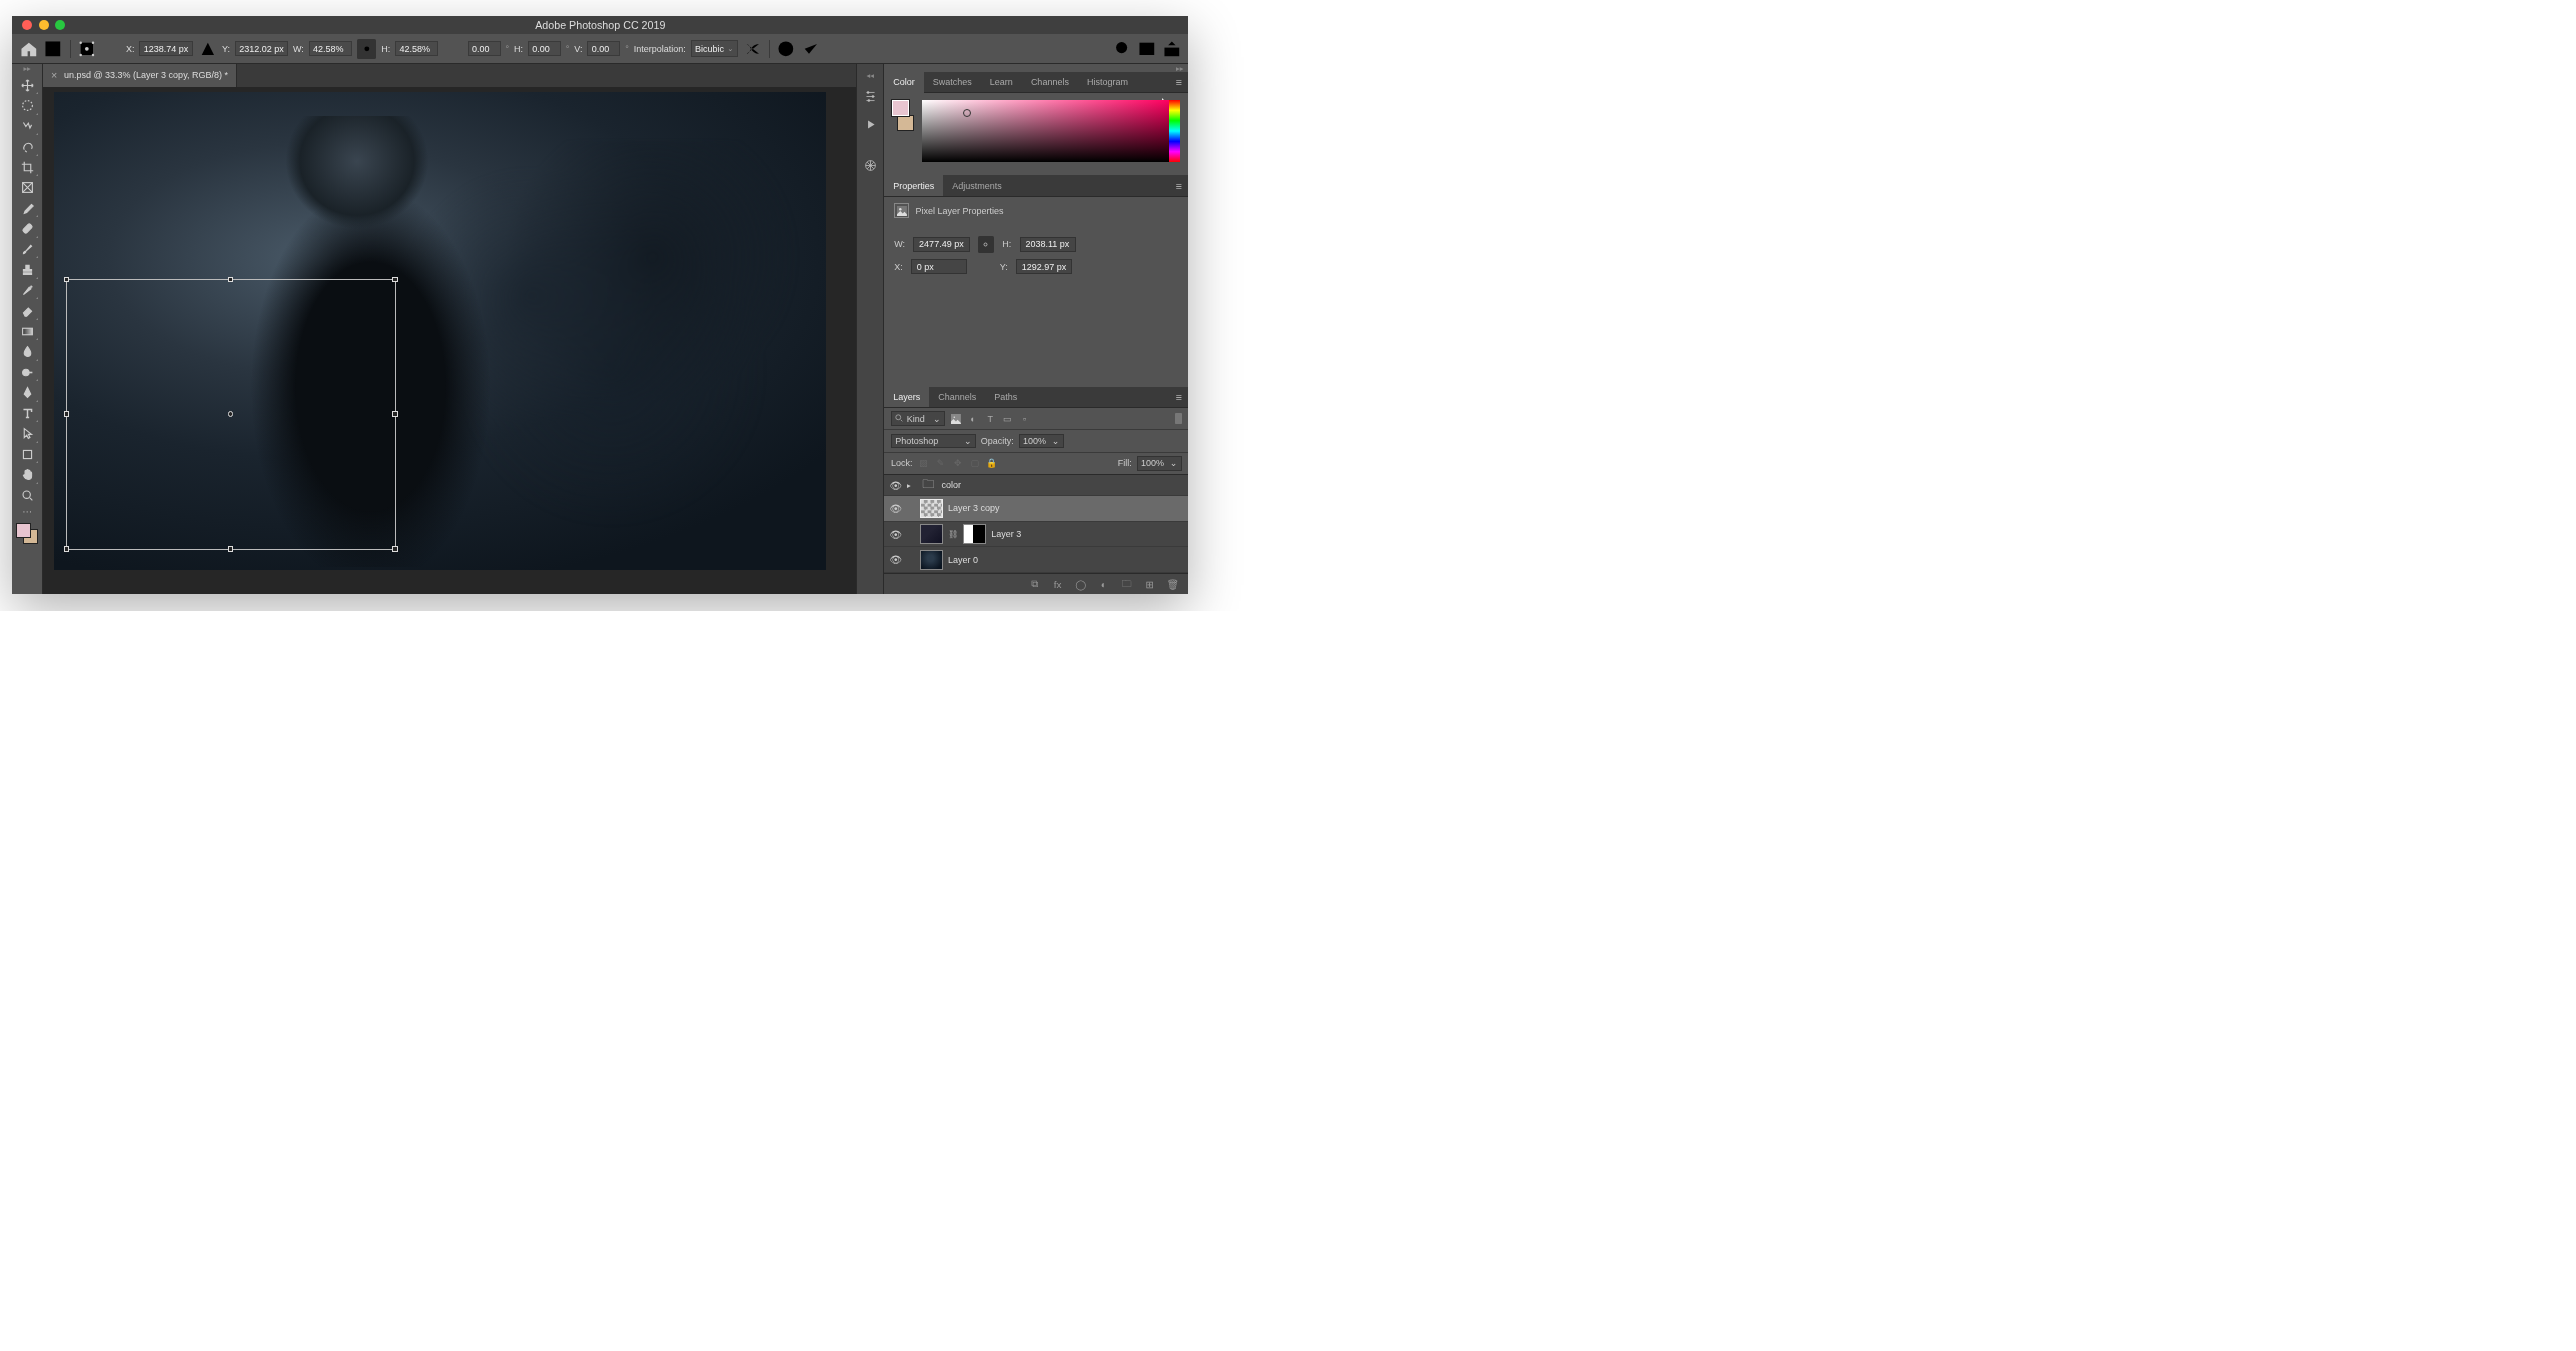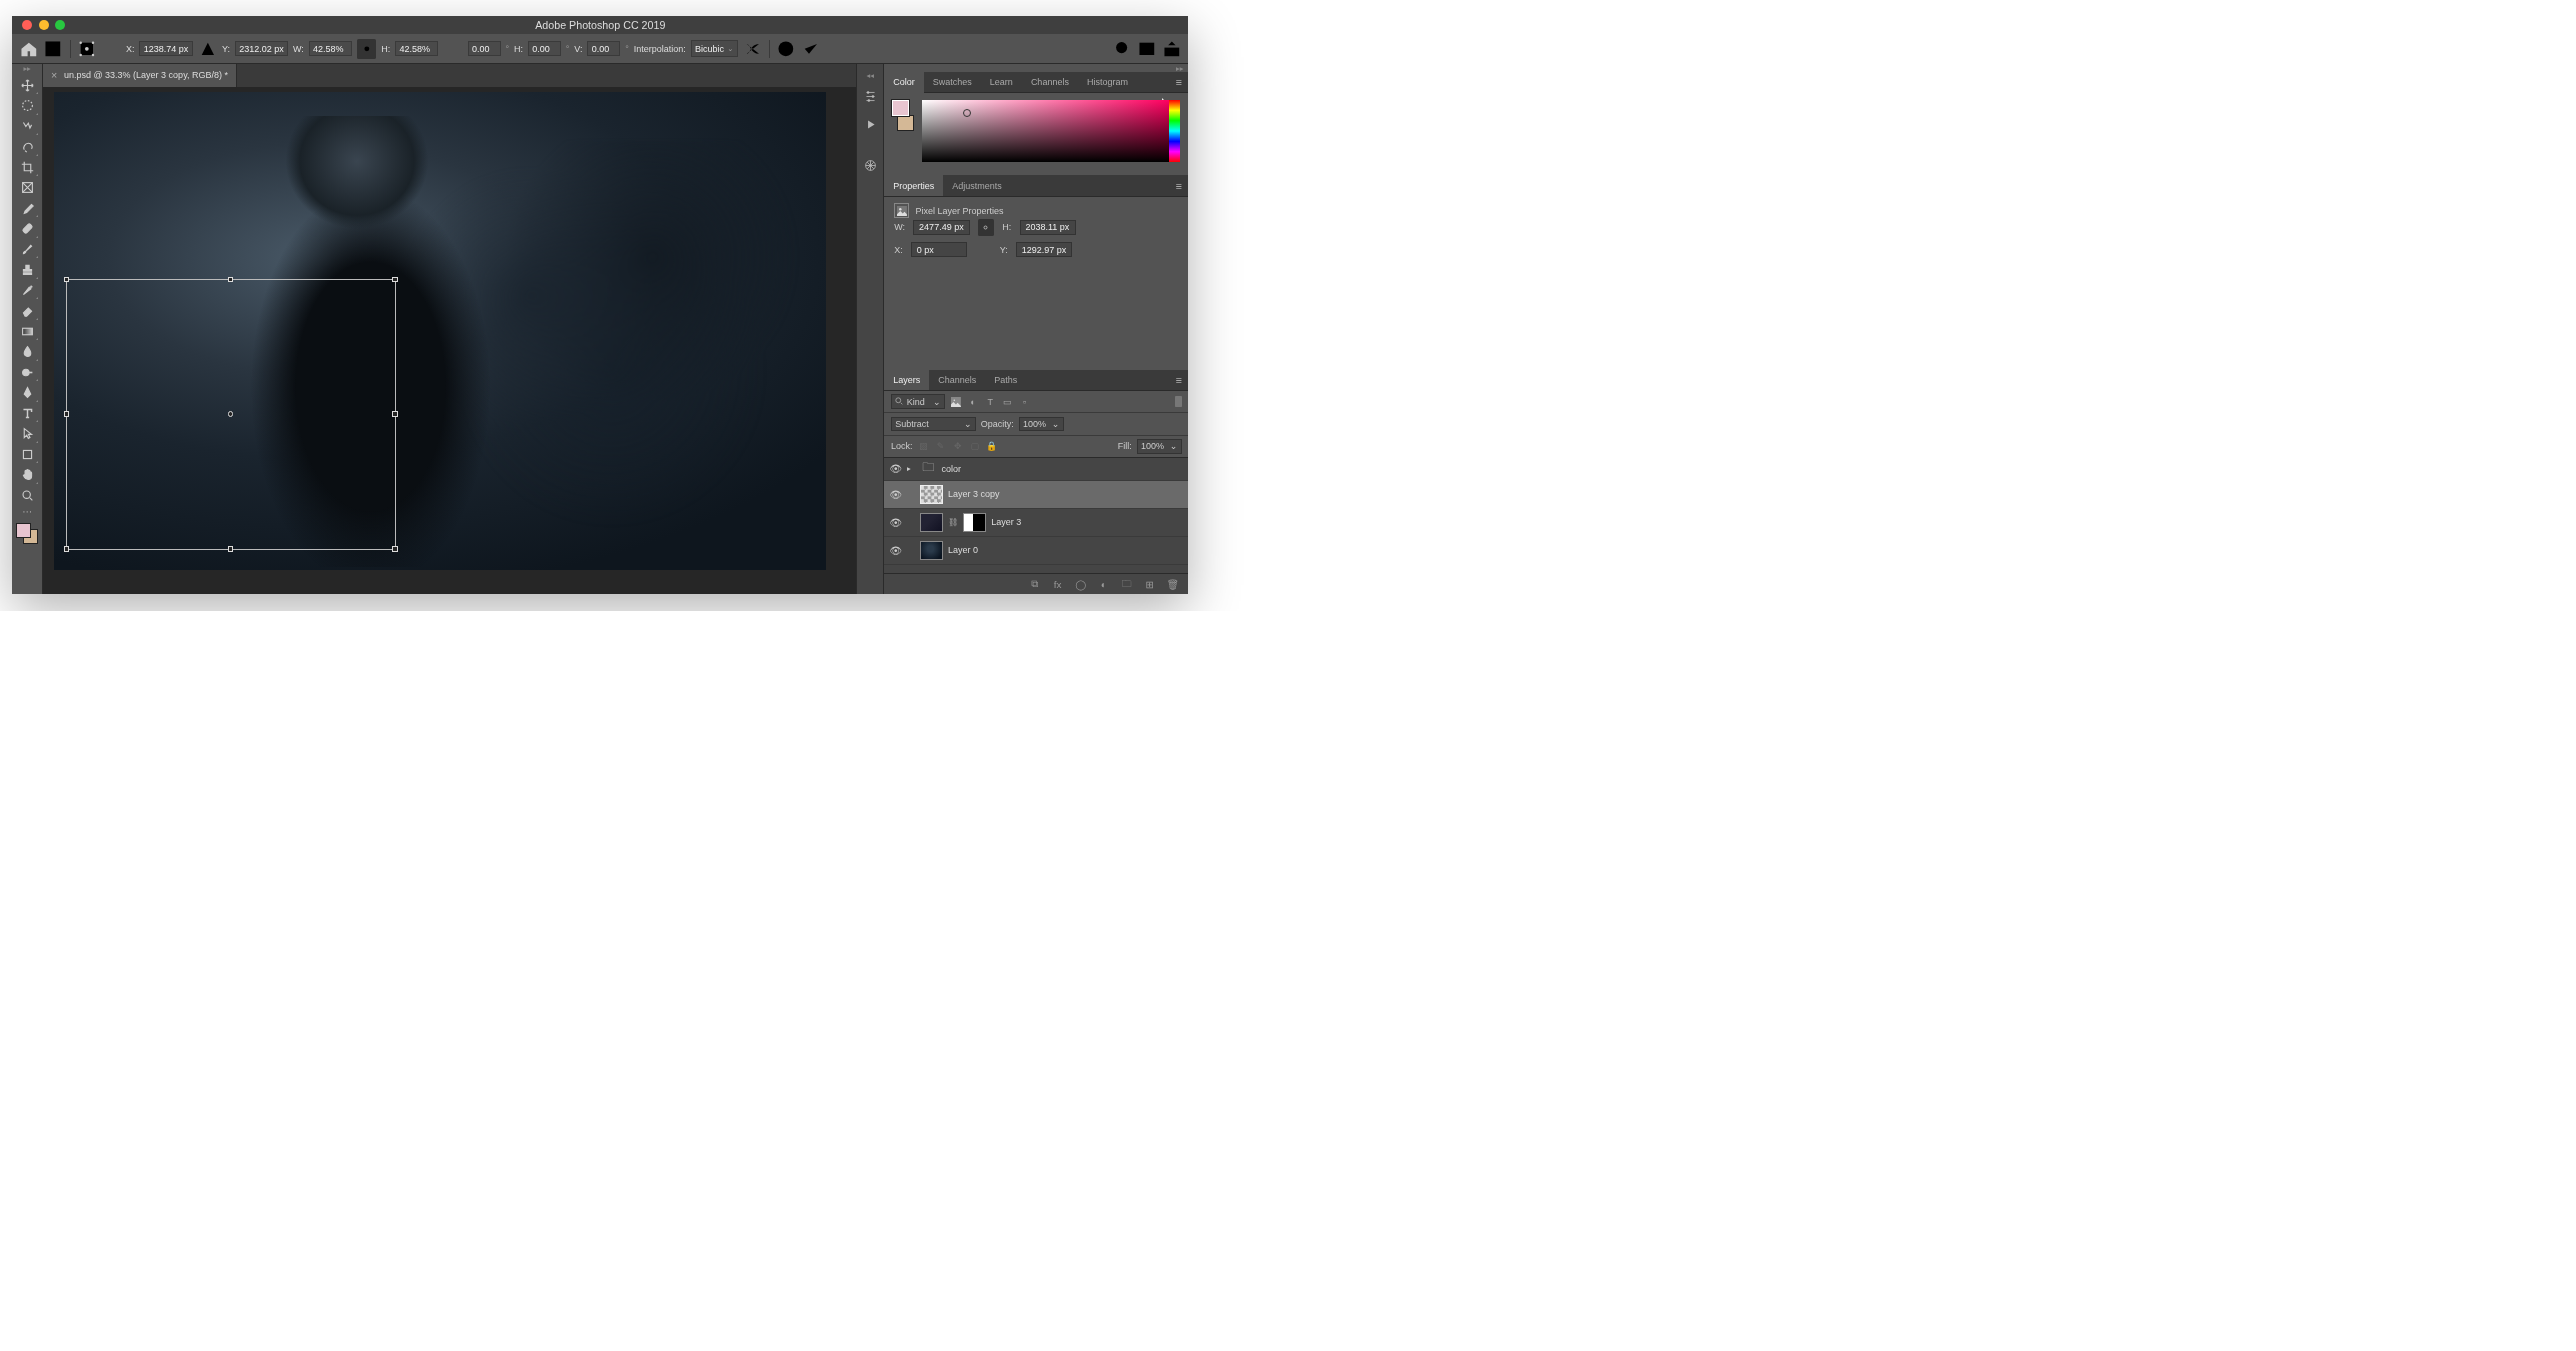--- a/index.html
+++ b/index.html
@@ -73,21 +73,21 @@
 .csw{width:21.3px;height:31px;position:relative}
 .csw .b{position:absolute;right:0;bottom:0;width:16.4px;height:16.4px;background:#d4b896;border:0.8px solid #222}
 .csw .f{position:absolute;left:0;top:0;width:16.4px;height:16.4px;background:#e8c5d0;border:0.8px solid #fff;outline:0.8px solid #222}
 .field{flex:1;height:62px;background:linear-gradient(to bottom, rgba(0,0,0,0) 0%, #000 100%), linear-gradient(to right, #fff 0%, #ff0060 100%);position:relative}
 .pick{position:absolute;left:41px;top:9px;width:8.2px;height:8.2px;border:1.2px solid #333;border-radius:50%}
 .huecol{width:11.5px;height:62px;background:linear-gradient(to bottom,#f00,#ff0,#0f0,#0ff,#00f,#f0f,#f00);position:relative}
 .huesl{position:absolute;right:12.3px;top:-2.5px;width:0;height:0;border:3.3px solid transparent;border-left-color:#eee}
 
 
 .proppanel{background:#535353;padding:6.6px 9.9px;color:#ccc;font-size:9px;flex:0 0 auto}
-.proprow{display:flex;align-items:center;gap:6.6px;margin-bottom:1px}
+.proprow{display:flex;align-items:center;gap:6.6px;margin-bottom:18px}
 .propico{width:14.8px;height:14.8px;border:0.8px solid #888;display:flex;align-items:center;justify-content:center}
 .pfields{display:flex;gap:8.2px;align-items:center;margin-bottom:6.6px}
 .pfields .l{color:#ccc}
 .pfields .v{background:#454545;border:0.8px solid #333;padding:1.6px 4.9px;min-width:56px;color:#eee}
 .linkico{width:16.4px;height:16.4px;background:#333;border-radius:1.6px;display:flex;align-items:center;justify-content:center;color:#ccc}
 .propspacer{height:99px}
 
 
 .layerspanel{flex:1;display:flex;flex-direction:column;background:#535353;min-height:0}
 .lbody{flex:1;display:flex;flex-direction:column;background:#454545;overflow:auto}
@@ -511,21 +511,21 @@
             </div>
           <div class="lico">◐</div>
           <div class="lico">T</div>
           <div class="lico">▭</div>
           <div class="lico">▫</div>
           <div class="spacer"></div>
           <div class="lico" style="width:6.6px;height:11.5px;background:#777;border-radius:0.8px"></div>
         </div>
         <div class="lctrlrow">
           <div class="lsel w">
-              <span>Subtract</span>
+              <span>Photoshop</span>
               <span class="spacer"></span>
               <span class="chev">⌄</span>
             </div>
           <span>Opacity:</span>
           <div class="lsel">
               <span>100%</span>
               <span class="chev" style="margin-left:2.5px">⌄</span>
             </div>
         </div>
         <div class="lctrlrow" style="border-bottom:0.8px solid #2a2a2a">

